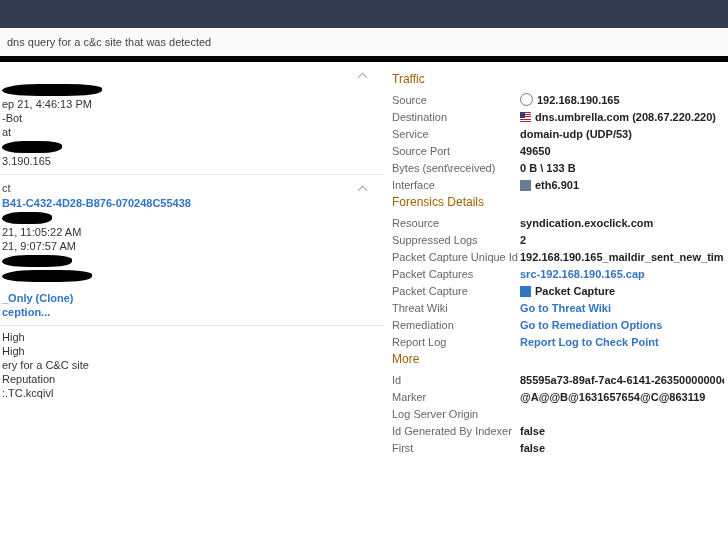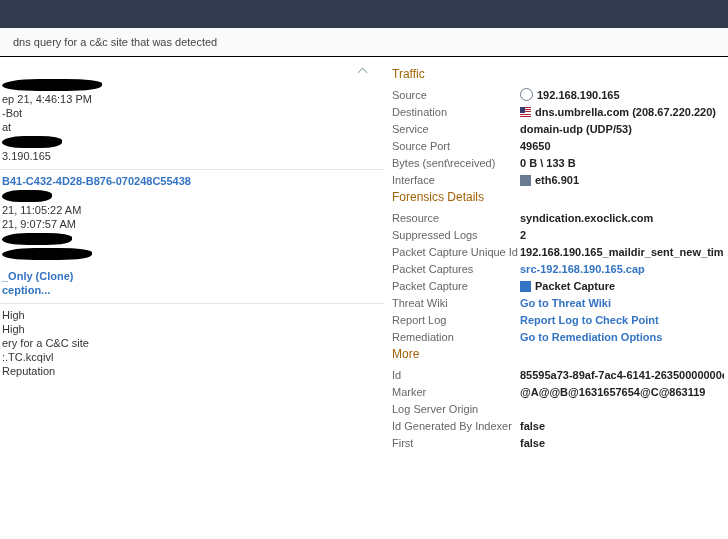--- a/index.html
+++ b/index.html
@@ -1,17 +1,17 @@
 <!DOCTYPE html>
 <html><head>
 <meta charset="utf-8">
 <style>
   html,body{margin:0;padding:0;font-family:"Segoe UI",Arial,sans-serif;font-size:11px;color:#333;background:#fff;width:728px;height:539px;overflow:hidden}
   .topbar{height:28px;background:#333c4e}
-  .desc-bar{padding:8px 13px;border-bottom:1px solid #000000;color:#444;font-size:11px;background:#fafafa}
+  .desc-bar{padding:8px 7px;border-bottom:6px solid #000000;color:#444;font-size:11px;background:#fafafa}
   .main{display:flex;height:calc(100% - 28px - 34px)}
   .left{flex:0 0 384px;padding:6px 2px 0 0;overflow:hidden}
   .right{flex:1;padding:6px 4px 0 6px;overflow:hidden}
   .sec-title{color:#a16207;font-size:12px;margin:4px 0 3px 0}
   .kv{display:flex;align-items:flex-end;min-height:17px}
   .kv .k{flex:0 0 128px;color:#666;font-size:11px}
   .kv .v{flex:1;color:#222;font-size:11px;font-weight:bold;overflow:hidden;white-space:nowrap;text-overflow:clip}
   .link{color:#3474c4;font-weight:bold;text-decoration:none}
   .left .row{padding:1px 0 1px 2px;white-space:nowrap;overflow:hidden}
   .left .hdr{font-size:11px;color:#444;padding:3px 0 2px 2px}
@@ -35,36 +35,37 @@
         <span class="chev"></span>
       </div>
     <div class="row"><span class="scribble" style="width:100px"></span></div>
     <div class="row">ep 21, 4:46:13 PM</div>
     <div class="row">-Bot</div>
     <div class="row">at</div>
     <div class="row"><span class="scribble" style="width:60px"></span></div>
     <div class="row">3.190.165</div>
 
     <div class="sep"></div>
+    <div class="hdr"><span>ct</span><span class="chev"></span></div>
     <div class="row"><a class="link">B41-C432-4D28-B876-070248C55438</a></div>
     <div class="row"><span class="scribble" style="width:50px"></span></div>
     <div class="row">21, 11:05:22 AM</div>
     <div class="row">21, 9:07:57 AM</div>
     <div class="row"><span class="scribble" style="width:70px"></span></div>
     <div class="row"><span class="scribble" style="width:90px"></span></div>
     <div style="height:8px"></div>
     <div class="row"><a class="link">_Only (Clone)</a></div>
     <div class="row"><a class="link">ception...</a></div>
 
     <div class="sep"></div>
     <div class="row">High</div>
     <div class="row">High</div>
     <div class="row">ery for a C&amp;C site</div>
+    <div class="row">Reputation</div>
     <div class="row">:.TC.kcqivl</div>
-    <div class="row">Reputation</div>
   </div>
 
   <div class="right">
     <div class="sec-title">Traffic</div>
     <div class="kv">
         <span class="k">Source</span>
         <span class="v"><span class="ico" style="border:1px solid #6a7a90;border-radius:50%"></span><span>192.168.190.165</span></span>
       </div>
     <div class="kv">
         <span class="k">Destination</span>
@@ -107,26 +108,26 @@
     <div class="kv">
         <span class="k">Packet Capture</span>
         <span class="v"><span class="ico" style="background:#3474c4"></span><span>Packet Capture</span></span>
       </div>
     <div class="kv">
         <span class="k">Threat Wiki</span>
         <span class="v"><a class="link">Go to Threat Wiki</a></span>
       </div>
 
     <div class="kv">
+        <span class="k">Remediation</span>
+        <span class="v"><a class="link">Go to Remediation Options</a></span>
+      </div>
+    <div class="kv">
         <span class="k">Report Log</span>
         <span class="v"><a class="link">Report Log to Check Point</a></span>
-      </div>
-    <div class="kv">
-        <span class="k">Remediation</span>
-        <span class="v"><a class="link">Go to Remediation Options</a></span>
       </div>
 
     <div class="sec-title">More</div>
     <div class="kv">
         <span class="k">Id</span>
         <span class="v">85595a73-89af-7ac4-6141-26350000000e</span>
       </div>
     <div class="kv">
         <span class="k">Marker</span>
         <span class="v">@A@@B@1631657654@C@863119</span>

